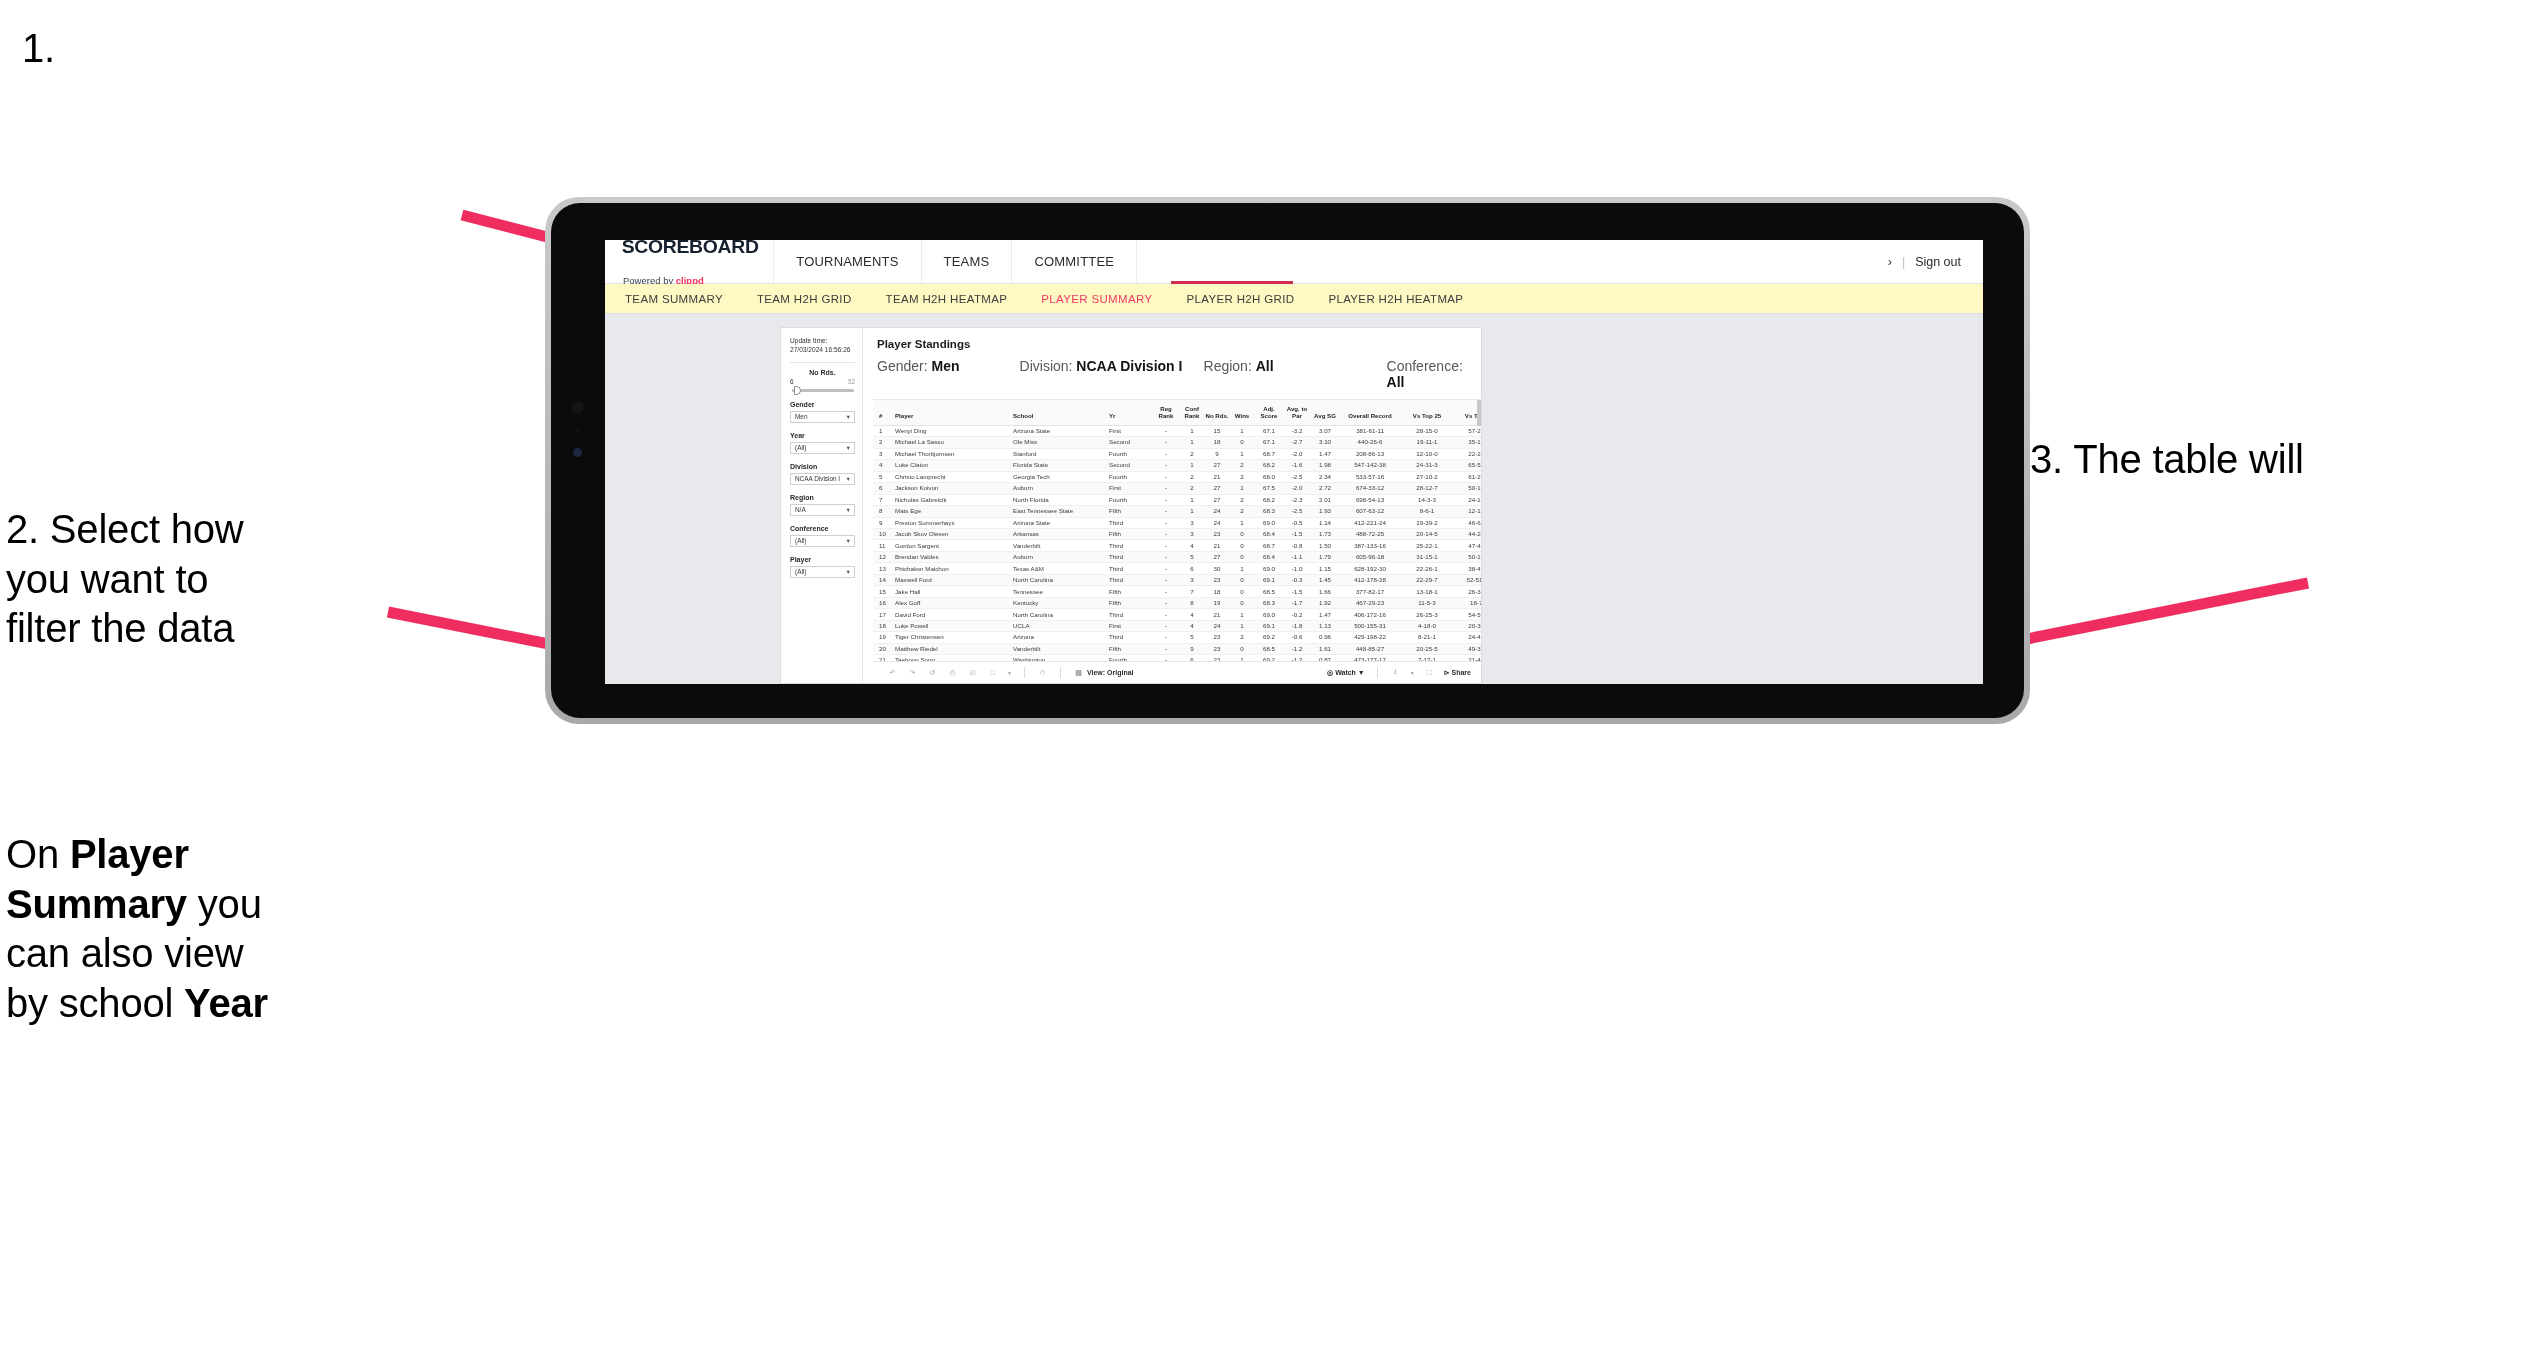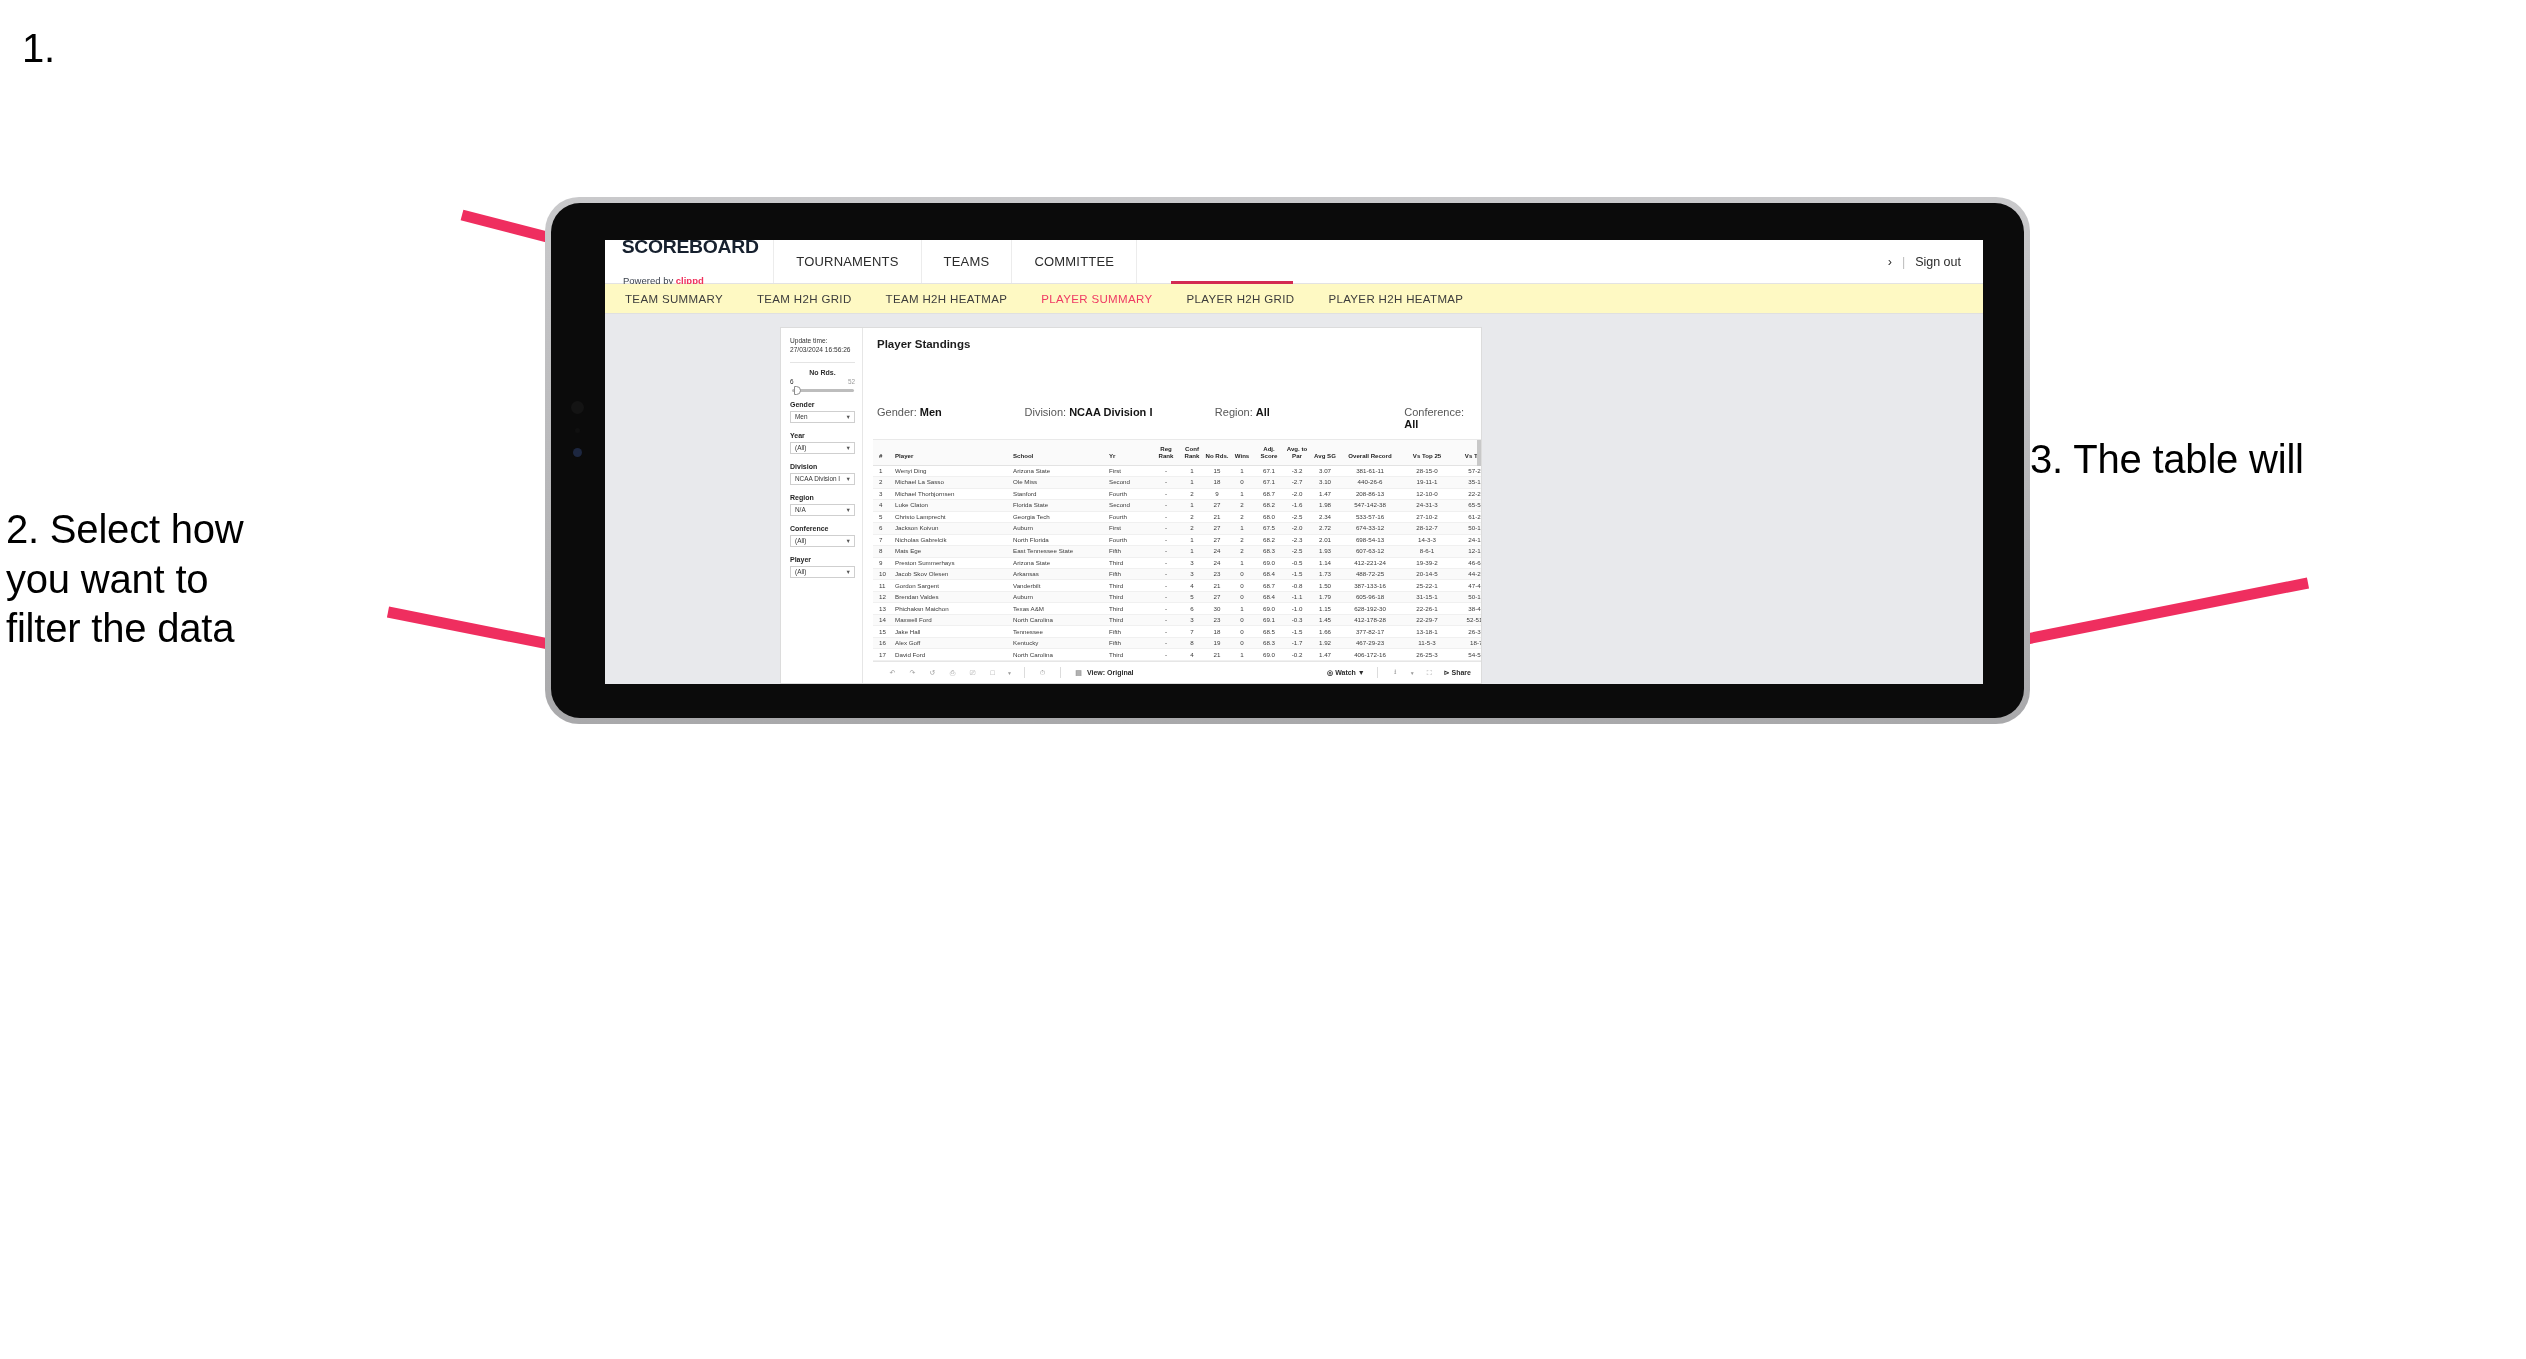--- a/index.html
+++ b/index.html
@@ -147,23 +147,22 @@
   .slider-thumb {
     position:absolute; left: 2px; top: -3px;
     width: 7px; height: 9px; background:#fff;
     border:1px solid #8d8d8d; border-radius: 0 5px 5px 0;
   }
 
   
   .vmain { flex:1; display:flex; flex-direction:column; min-width:0; padding-left: 10px; }
   .vtitle { font-size: 11.5px; font-weight:700; color:#1c1c1c; padding: 10px 0 8px 4px; }
   .vfilters {
-    display:flex; font-size: 11px; color:#575757; padding: 0 0 9px 4px;
+    display:flex; font-size: 14px; color:#575757; padding: 0 0 9px 4px;
     border-bottom: 1px solid #e9e9e9;
-    margin-top: 48px;
   }
   .vfilters span b { color:#141414; font-weight:700; }
   .vf1 { width: 148px; }
   .vf2 { width: 191px; }
   .vf3 { width: 190px; }
 
   
   .tbl-wrap { flex:1; overflow:hidden; position:relative; }
   table.std { border-collapse: collapse; width: 602px; table-layout: fixed; }
   table.std th {
@@ -216,20 +215,26 @@
   <div class="anno" id="anno1">
     <span class="num">1.</span>
   </div>
 
   <div class="anno" id="anno2">
     <span>2. Select how</span><br>
     <span>you want to</span><br>
     <span>filter the data</span>
   </div>
 
+  <div class="anno" id="anno2b">
+    <span>On </span><b>Player</b><br>
+    <b>Summary</b><span> you</span><br>
+    <span>can also view</span><br>
+    <span>by school </span><b>Year</b>
+  </div>
 
   <div class="anno" id="anno3">
     <span>3. The table will</span><br>
   </div>
 
   <svg class="arrow" viewBox="0 0 2526 1359">
     <defs>
       <marker id="ah" markerWidth="5.2" markerHeight="5.2" refX="2.0" refY="2.6" orient="auto">
         <path d="M0,0 L5.2,2.6 L0,5.2 Z" fill="#ef2e5f"></path>
       </marker>

